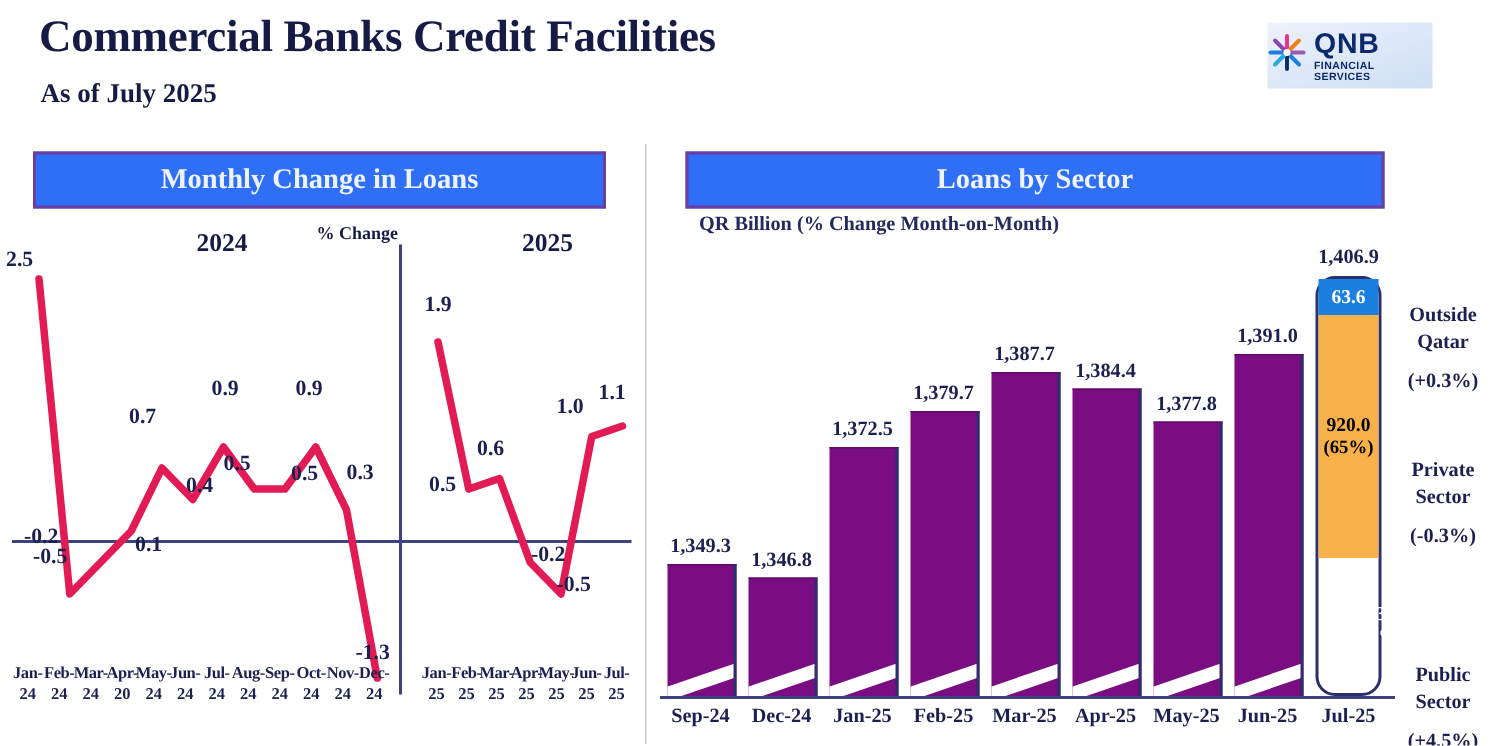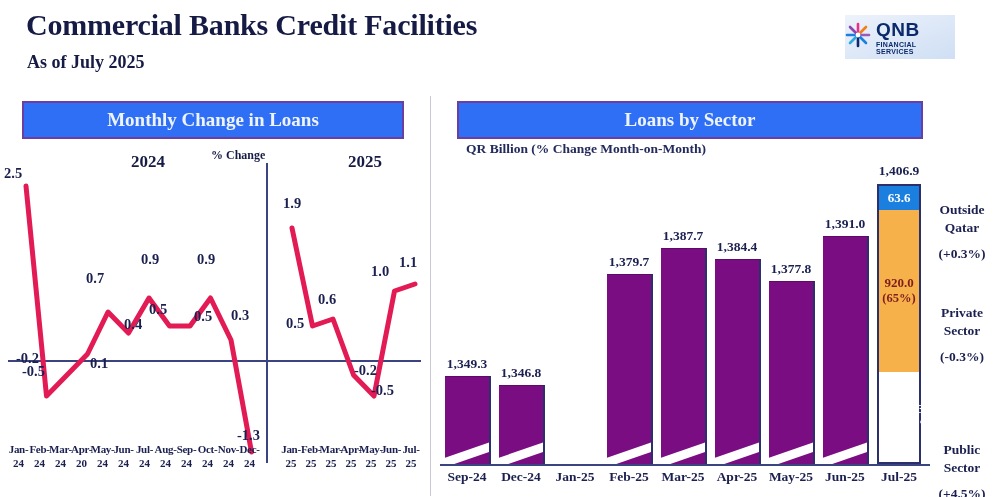--- a/index.html
+++ b/index.html
@@ -193,21 +193,21 @@
     display: flex;
     flex-direction: column;
   }
   .seg { position: relative; display: flex; flex-direction: column; align-items: center; justify-content: center; }
   .seg-outside { background: #1b7fe0; }
   .seg-private { background: #f7b14b; }
   .seg-public  { background: #090909; margin-left: 40px; }
   .seg-num { font-size: 13px; font-weight: bold; line-height: 1.15; }
   .seg-pct { font-size: 12.5px; font-weight: bold; line-height: 1.15; }
   .seg-outside .seg-num { color: #ffffff; }
-  .seg-private .seg-num, .seg-private .seg-pct { color: #7f1d1d; }
+  .seg-private .seg-num, .seg-private .seg-pct { color: #000000; }
   .seg-public .seg-num, .seg-public .seg-pct { color: #ffffff; }
   .seg-private-top-pct {
     position: absolute;
     top: 2px; left: 0; right: 0;
     text-align: center;
     font-size: 12.5px; font-weight: bold; color: #1b2050;
   }
 
   #bar-baseline {
     position: absolute;
@@ -403,20 +403,26 @@
           <div class="bar-break"></div>
         </div>
         <div class="bar-value" style="bottom: 91.7256px;">1,349.3</div>
       </div>
       <div class="bar-slot" style="left: 54px;">
         <div class="bar" title="Dec-24: 1,346.8" style="height: 78.3415px;">
           <div class="bar-break"></div>
         </div>
         <div class="bar-value" style="bottom: 83.3415px;">1,346.8</div>
       </div>
+      <div class="bar-slot" style="left: 108px;">
+        <div class="bar" title="Jan-25: 1,372.5" style="height: 164.53px;">
+          <div class="bar-break"></div>
+        </div>
+        <div class="bar-value" style="bottom: 169.53px;">1,372.5</div>
+      </div>
       <div class="bar-slot" style="left: 162px;">
         <div class="bar" title="Feb-25: 1,379.7" style="height: 188.677px;">
           <div class="bar-break"></div>
         </div>
         <div class="bar-value" style="bottom: 193.677px;">1,379.7</div>
       </div>
       <div class="bar-slot" style="left: 216px;">
         <div class="bar" title="Mar-25: 1,387.7" style="height: 215.506px;">
           <div class="bar-break"></div>
         </div>
@@ -434,21 +440,21 @@
         </div>
         <div class="bar-value" style="bottom: 187.305px;">1,377.8</div>
       </div>
       <div class="bar-slot" style="left: 378px;">
         <div class="bar" title="Jun-25: 1,391.0" style="height: 226.573px;">
           <div class="bar-break"></div>
         </div>
         <div class="bar-value" style="bottom: 231.573px;">1,391.0</div>
       </div>
       <div class="bar-slot" style="left: 432px;">
-        <div class="stack-bar" style="height: 279.896px;">
+        <div class="stack-bar" style="height: 279.896px; border-radius: 13px;">
           <div class="seg seg-outside" title="Outside Qatar: 63.6 (5%)" style="flex: 0.0452058 0 auto;">
             <div class="seg-num">63.6</div>
             <div class="seg-private-top-pct" style="top: 100%;">(5%)</div>
           </div>
           <div class="seg seg-private" title="Private Sector: 920.0 (65%)" style="flex: 0.65392 0 auto;">
             <div class="seg-num">920.0</div>
             <div class="seg-pct">(65%)</div>
           </div>
           <div class="seg seg-public" title="Public Sector: 423.3 (30%)" style="flex: 0.300874 0 auto;">
             <div class="seg-num">423.3</div>

